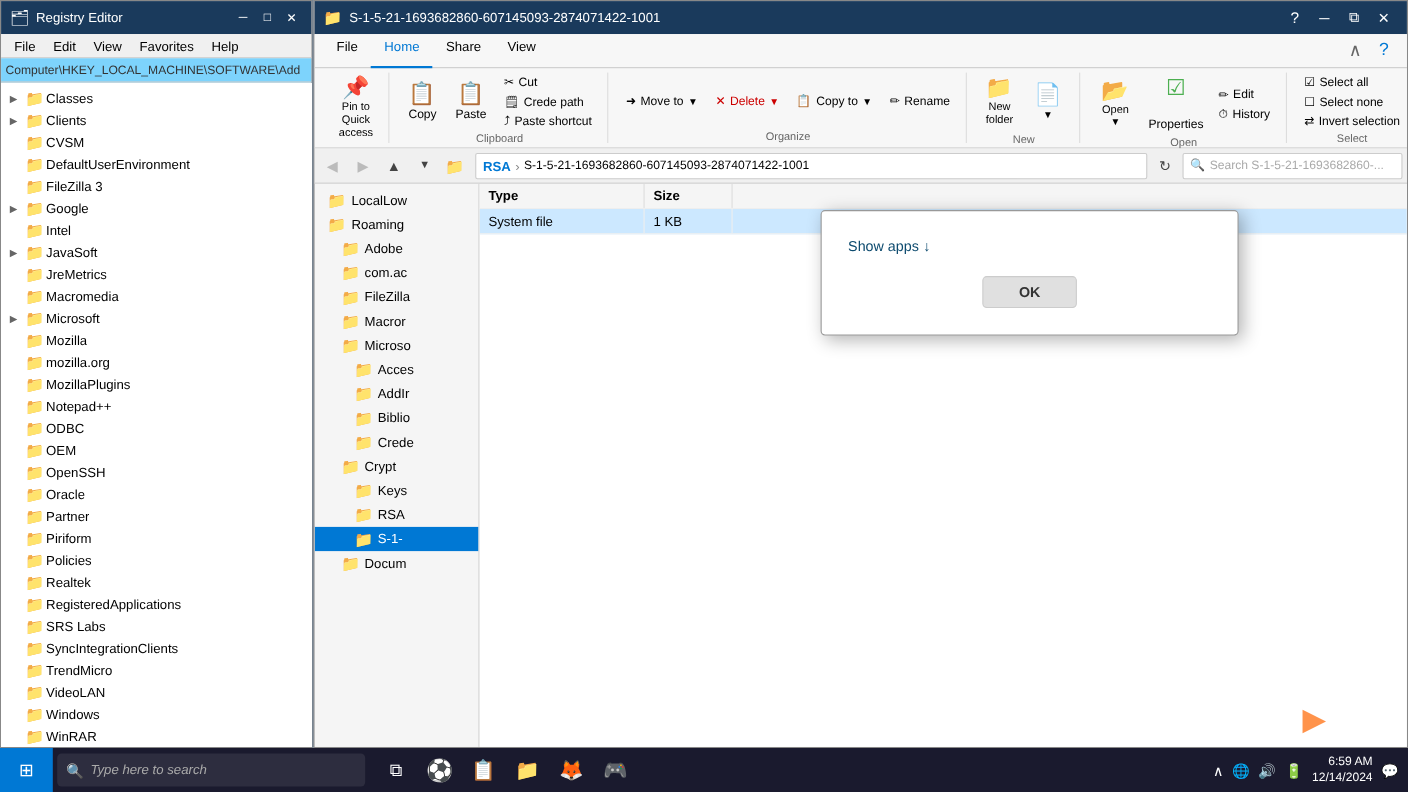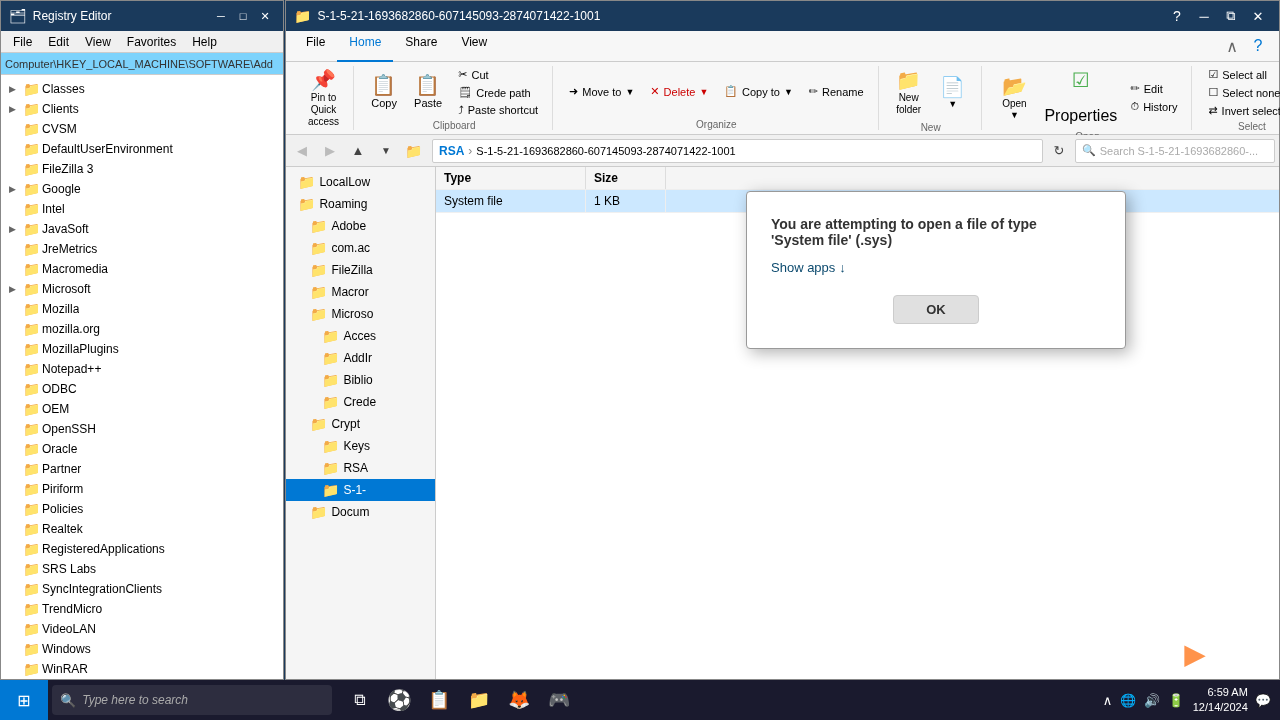--- a/index.html
+++ b/index.html
@@ -512,21 +512,21 @@
         <div class="ribbon-group-content">
           <div class="ribbon-btn">
             <span class="ribbon-btn-icon" style="color:#ffd966;">📂</span>
             <span style="font-size:10px;">
               <span>Open</span>
               <span style="font-size:9px;">▼</span>
             </span>
           </div>
           <div class="ribbon-btn">
             <span class="ribbon-btn-icon" style="color:#4CAF50;">☑</span>
-            <span style="font-size:16px;margin-top:15px;">Properties</span>
+            <span style="font-size:11px;margin-top:15px;">Properties</span>
           </div>
           <div class="ribbon-small-group">
             <div class="ribbon-btn-small">
               <span>✏</span>
               <span>Edit</span>
             </div>
             <div class="ribbon-btn-small">
               <span>⏱</span>
               <span>History</span>
             </div>
@@ -656,24 +656,20 @@
       <div class="detail-row selected">
         <div class="detail-cell" style="width:150px;">System file</div>
         <div class="detail-cell" style="width:80px;">1 KB</div>
       </div>
     </div>
   </div>
 
 
   <div class="dialog-overlay" style="position:absolute;top:0;left:0;right:0;bottom:0;background:transparent;z-index:10;">
     <div class="dialog">
-      <div class="dialog-title">
-        <span>You are attempting to open a file of type</span><br>
-        <span>'System file' (.sys)</span>
-      </div>
       <div class="dialog-link">
         <span>Show apps</span>
         <span>↓</span>
       </div>
       <div class="dialog-footer">
         <button class="dialog-ok-btn">OK</button>
       </div>
     </div>
   </div>
 </div>

